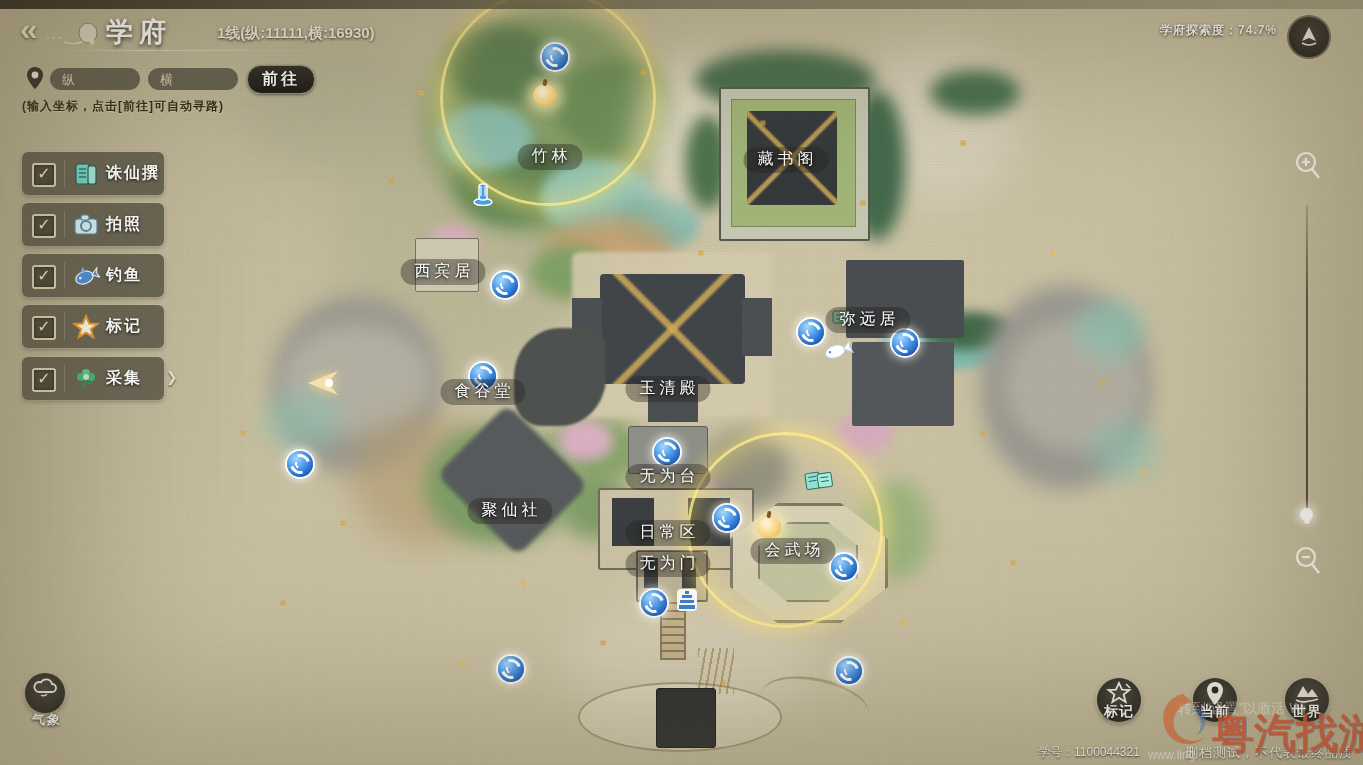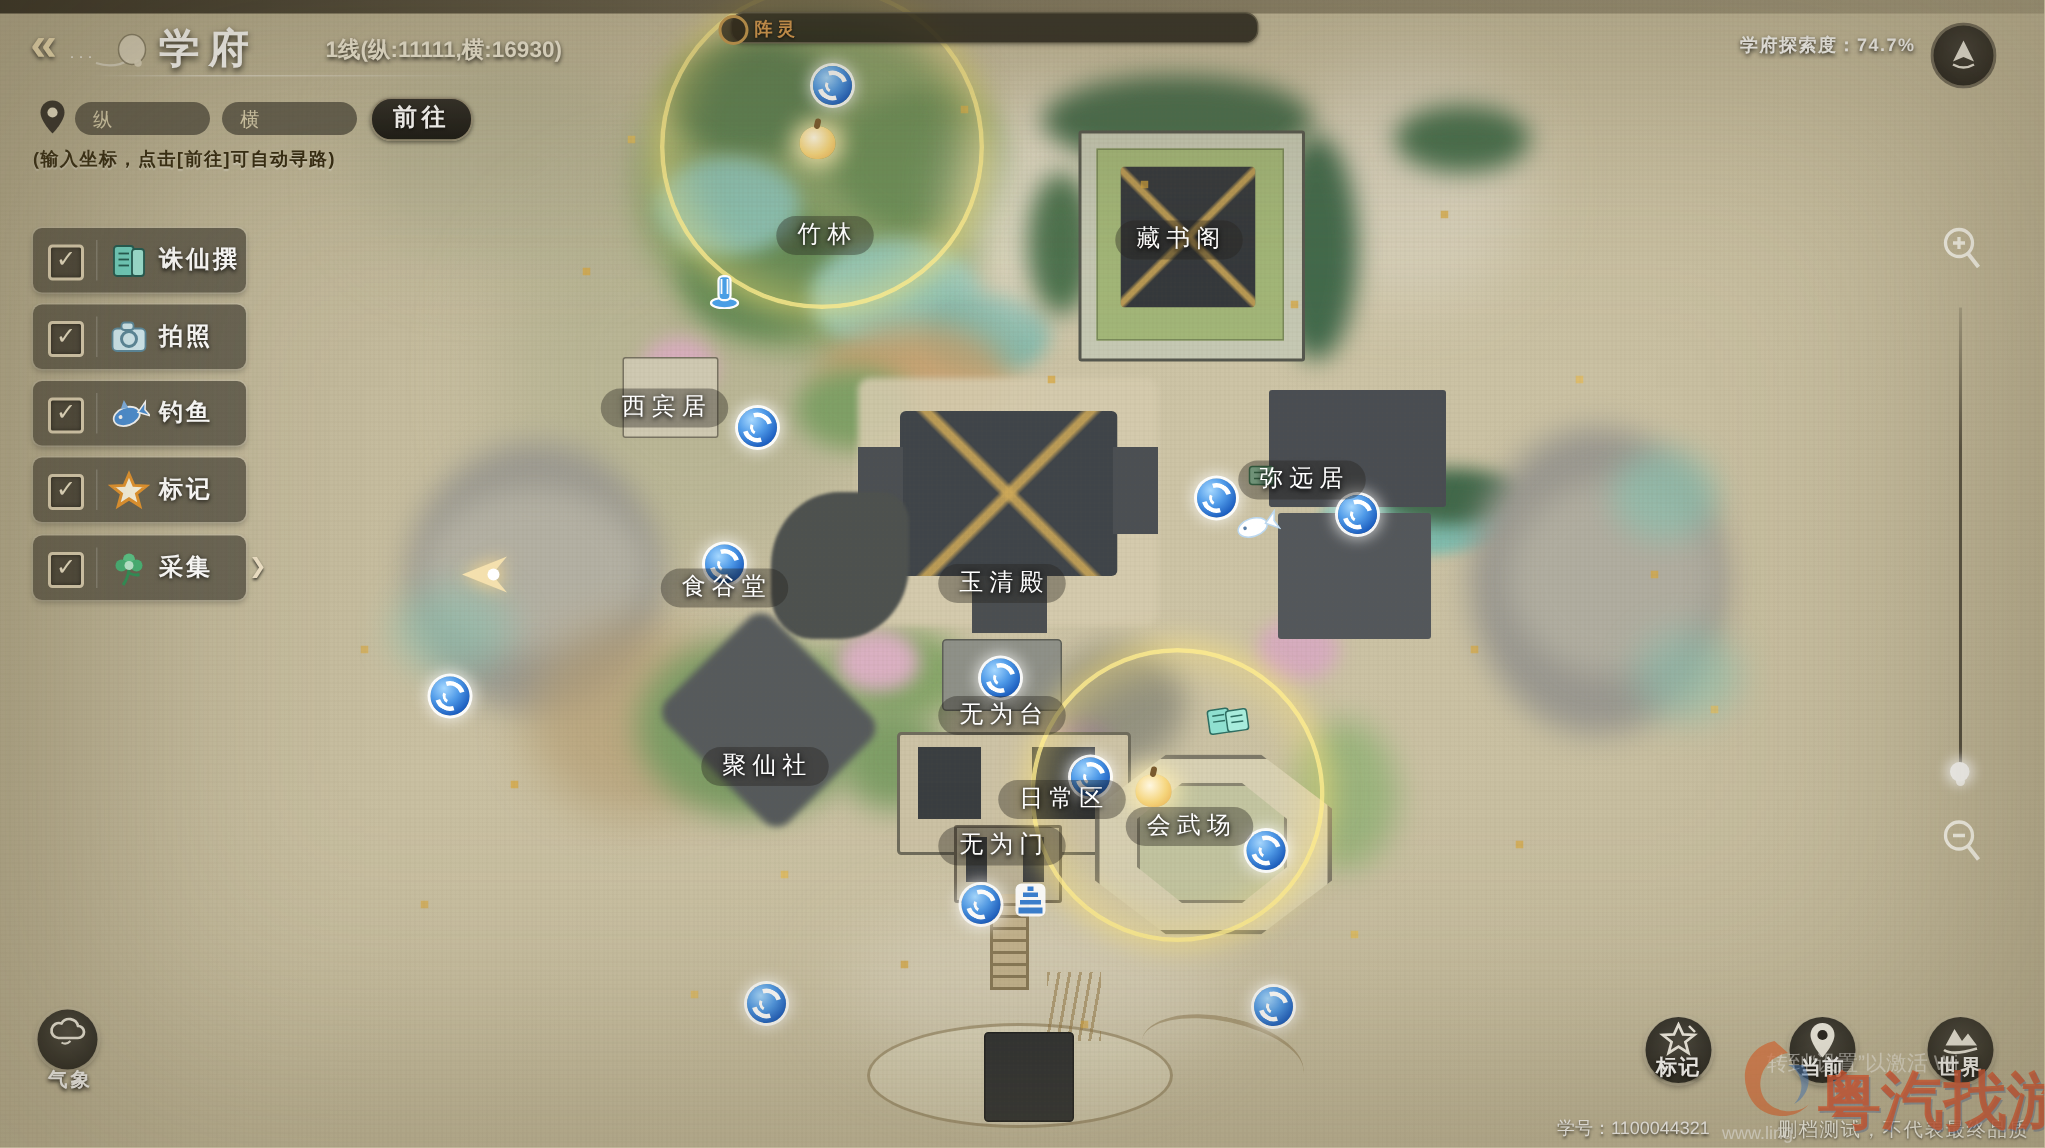--- a/index.html
+++ b/index.html
@@ -270,30 +270,26 @@
   </div>
 
   <div class="map-label" style="left:550px;top:157px">竹林</div>
   <div class="map-label" style="left:786px;top:160px">藏书阁</div>
   <div class="map-label" style="left:443px;top:272px">西宾居</div>
   <div class="map-label" style="left:868px;top:320px">弥远居</div>
   <div class="map-label" style="left:668px;top:389px">玉清殿</div>
   <div class="map-label" style="left:483px;top:392px">食谷堂</div>
   <div class="map-label" style="left:668px;top:477px">无为台</div>
   <div class="map-label" style="left:510px;top:511px">聚仙社</div>
-  <div class="map-label" style="left:708px;top:533px">日常区</div>
+  <div class="map-label" style="left:668px;top:533px">日常区</div>
   <div class="map-label" style="left:793px;top:551px">会武场</div>
   <div class="map-label" style="left:668px;top:564px">无为门</div>
 
   <div class="top-strip"></div>
 
-  <div class="spirit-bar">
-    <i class="spirit-orn"></i>
-    <span class="spirit-label">阵灵</span>
-  </div>
 
   <div class="hdr-back">«</div>
   <div class="hdr-dots">···</div>
   <div class="mini-ic" style="left:62px;top:20px;opacity:.8">
     <svg width="42" height="30" viewBox="0 0 42 30">
         <path d="M2 22 Q14 26 24 20" stroke="rgba(255,255,255,.55)" stroke-width="1.5" fill="none"></path>
         <ellipse cx="26" cy="13" rx="9" ry="10" fill="rgba(235,228,210,.85)" stroke="rgba(90,82,64,.7)" stroke-width="1"></ellipse>
         <circle cx="30" cy="22" r="2.5" fill="rgba(235,228,210,.9)"></circle>
       </svg>
   </div>

